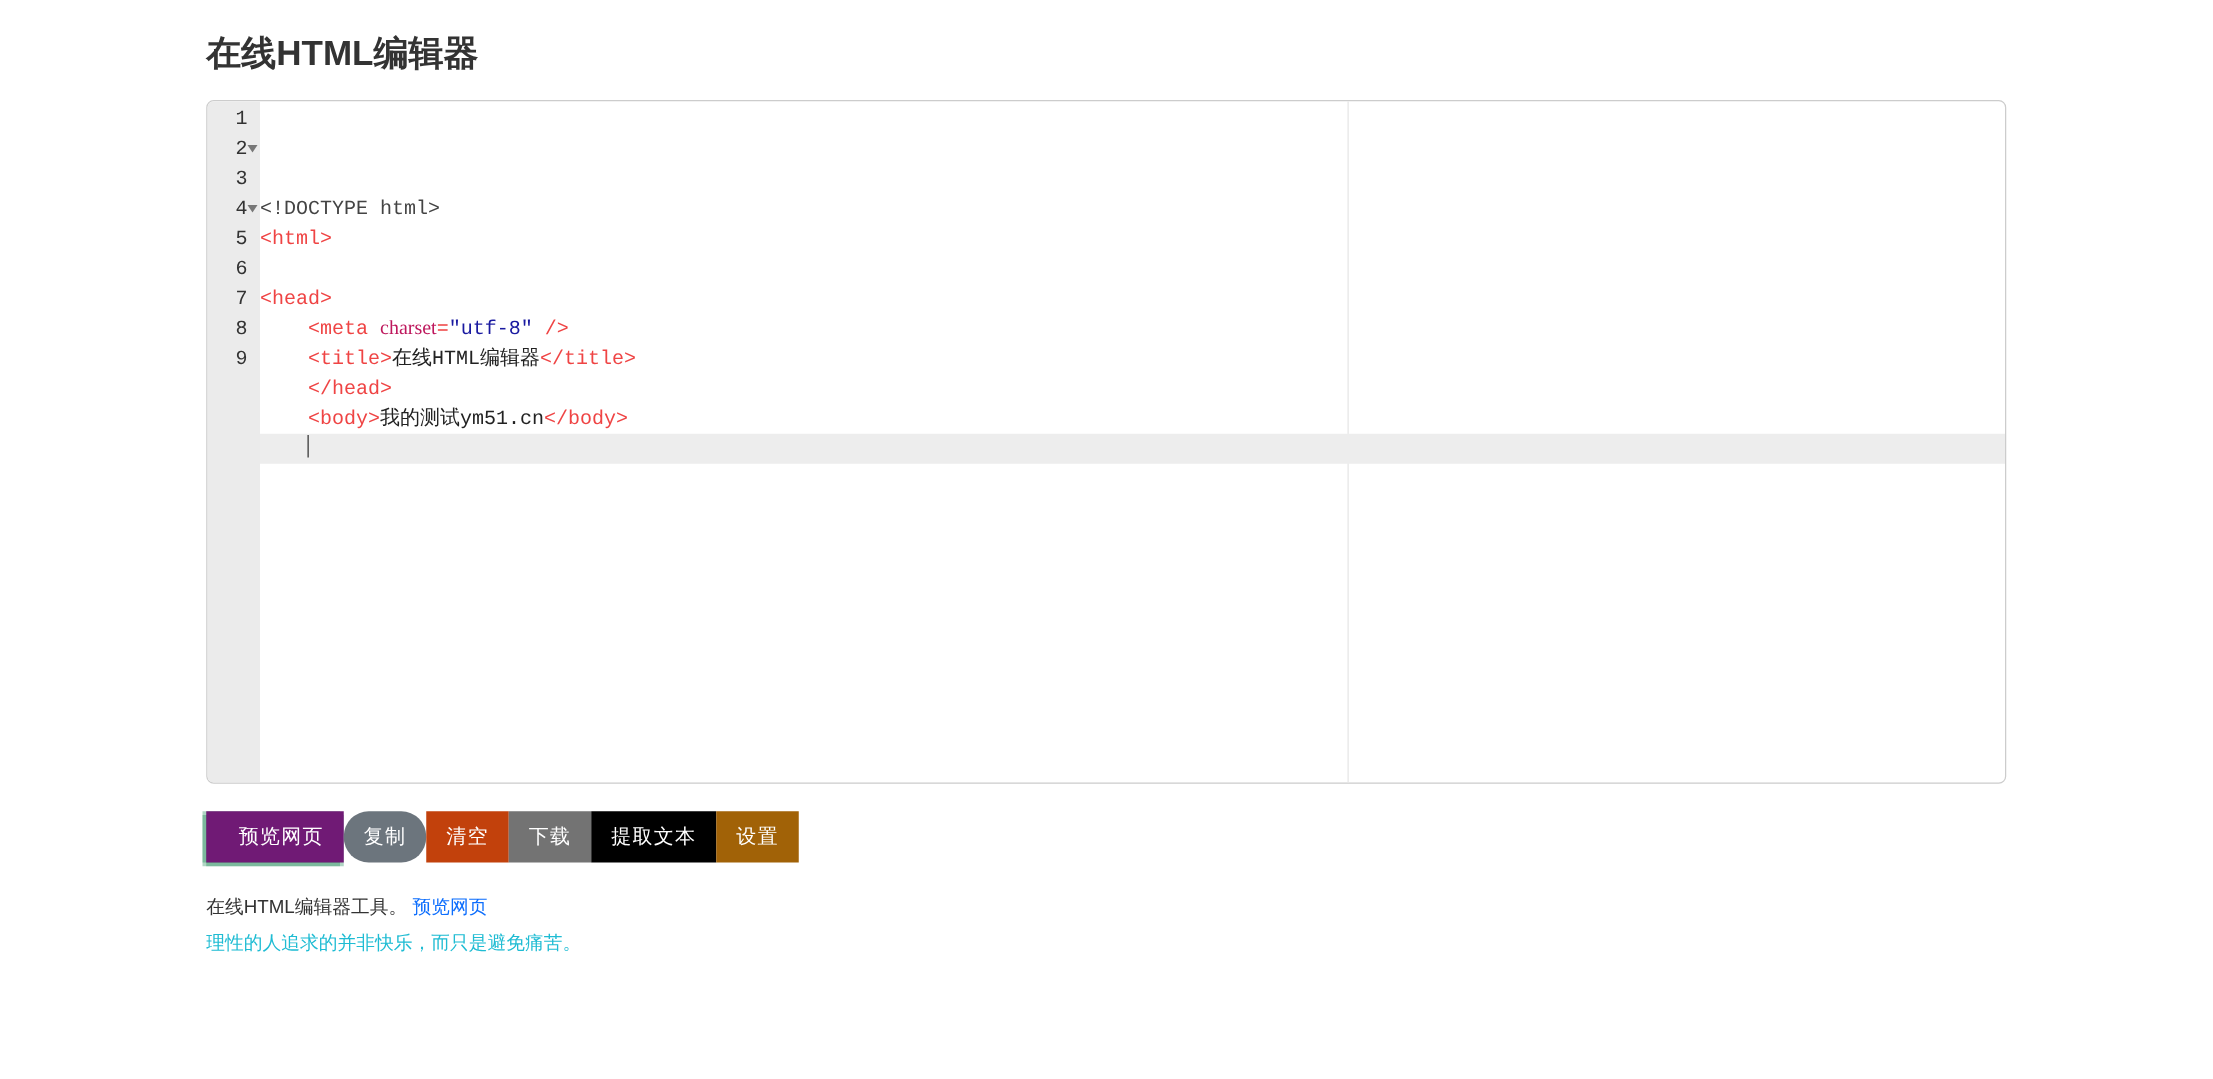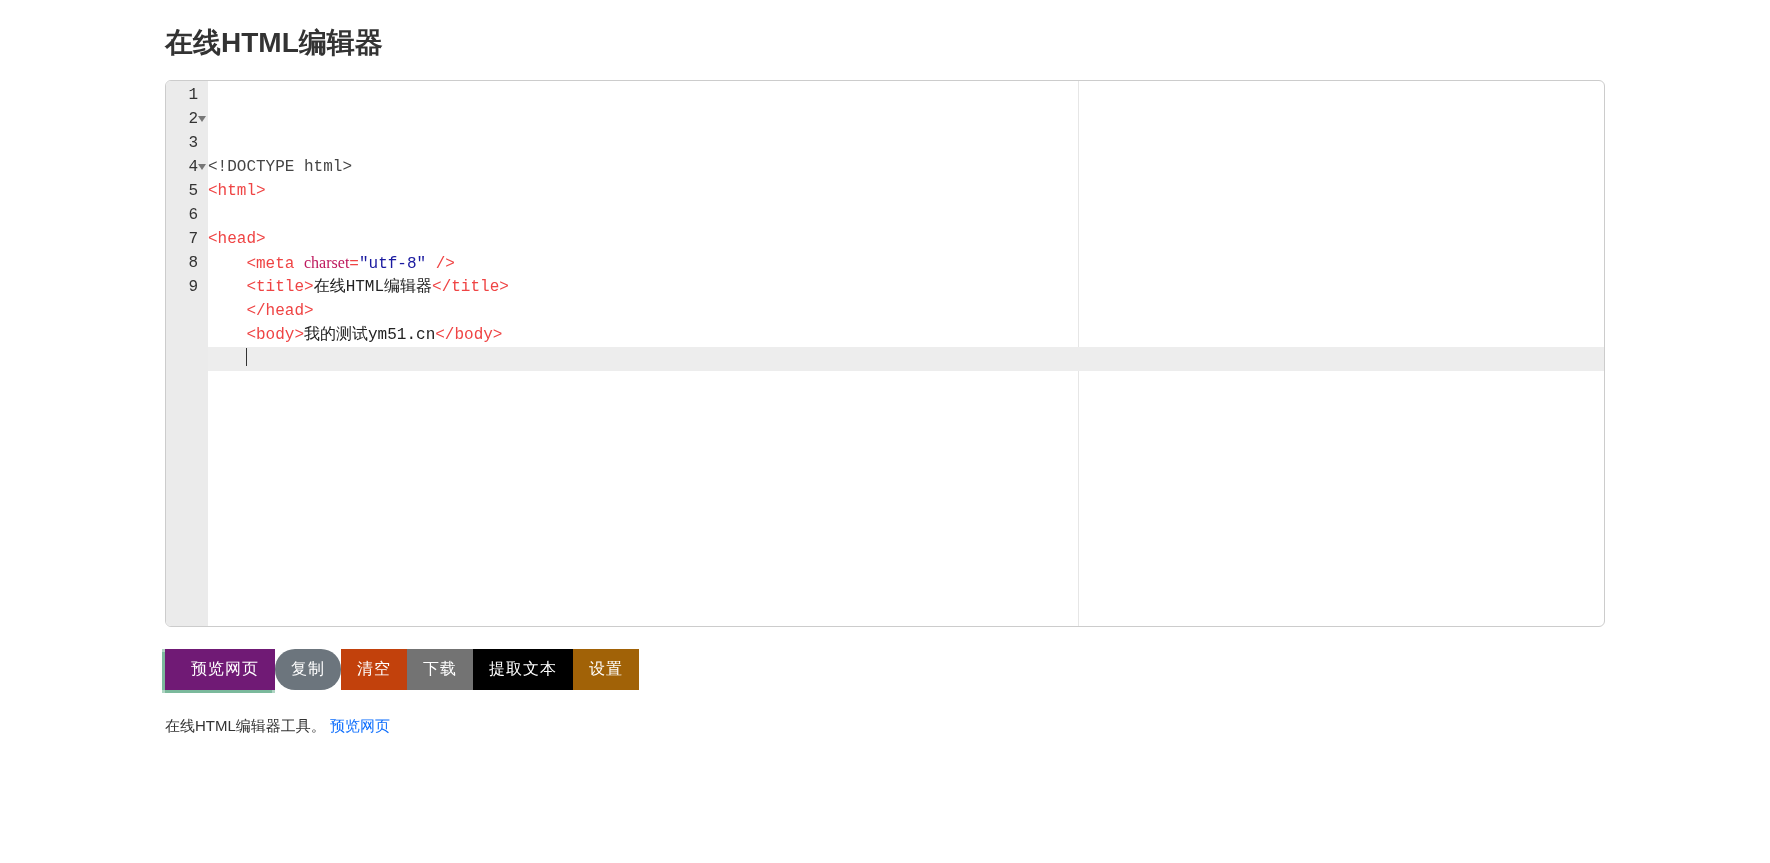--- a/index.html
+++ b/index.html
@@ -165,14 +165,15 @@
     <button class="btn btn-download">下载</button>
     <button class="btn btn-extract">提取文本</button>
     <button class="btn btn-settings">设置</button>
   </div>
 
   <div class="footer">
     <div>
       <span>在线HTML编辑器工具。</span>
       <a href="#">预览网页</a>
     </div>
+    <div class="quote">理性的人追求的并非快乐，而只是避免痛苦。</div>
   </div>
 </div>
 
 </body></html>

